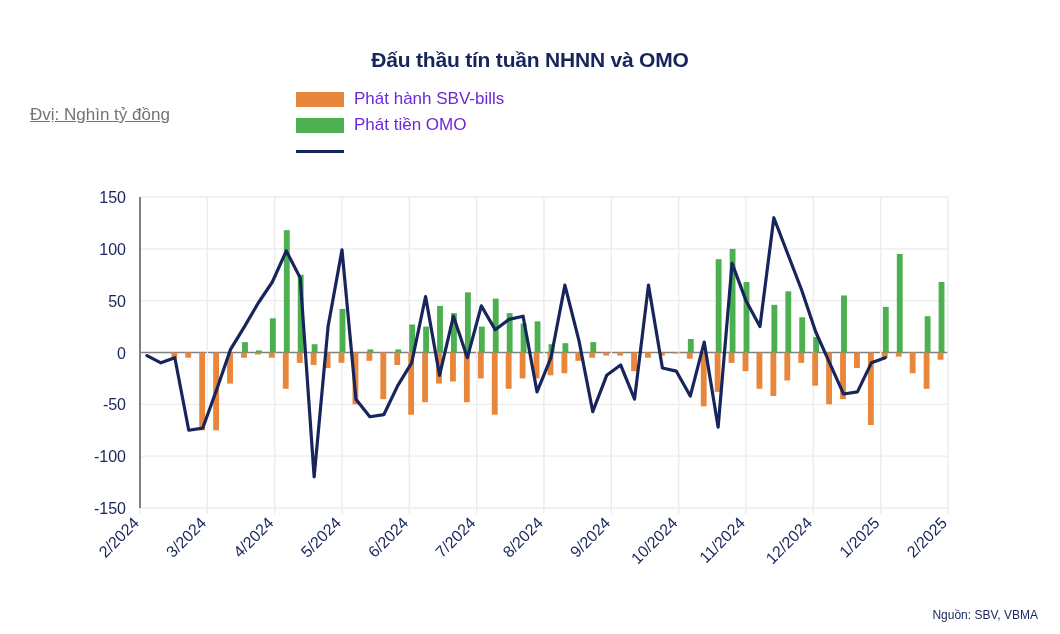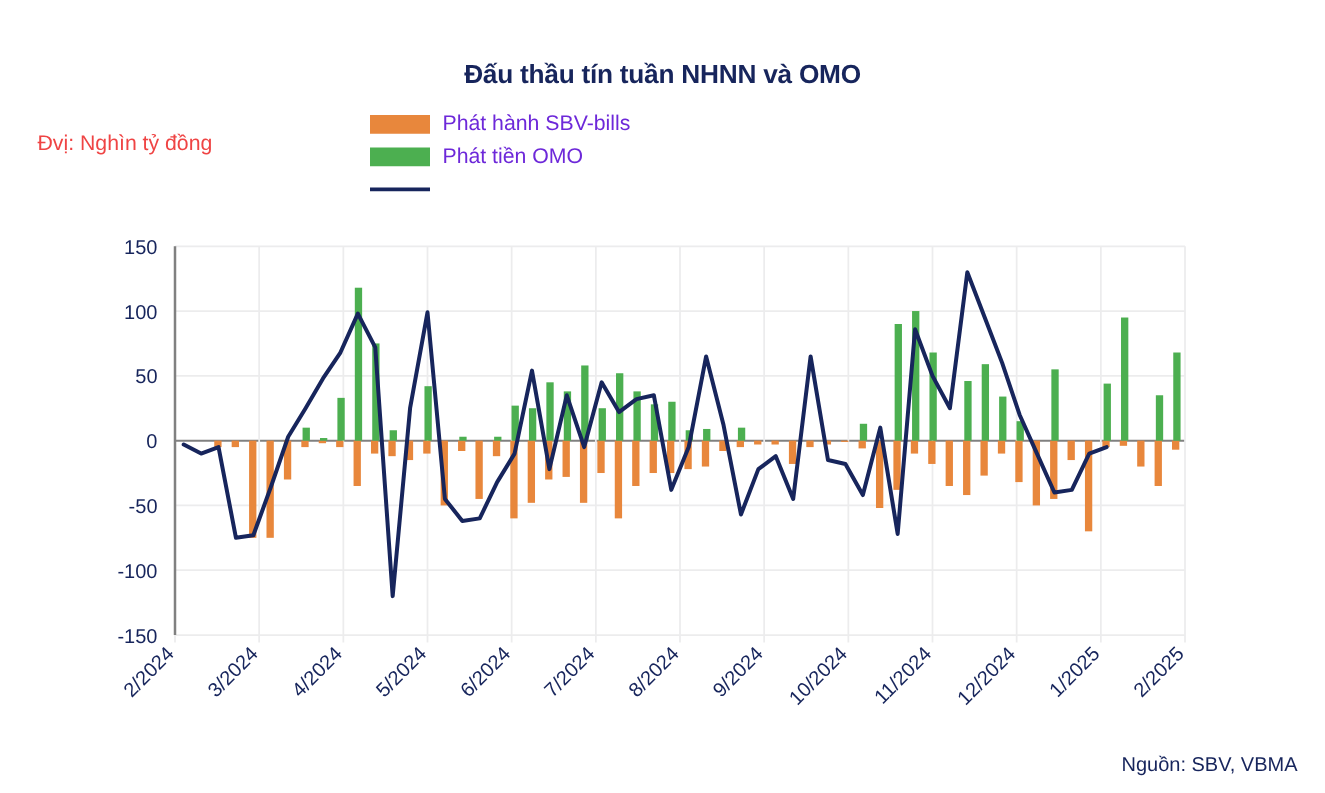--- a/index.html
+++ b/index.html
@@ -19,22 +19,23 @@
     position: absolute;
     left: 0; top: 0;
     width: 1060px;
     height: 634px;
   }
   .unit-label {
     position: absolute;
     left: 30px;
     top: 105px;
     font-size: 17px;
-    color: #ef4444;
+    color: #737373;
     white-space: nowrap;
+    text-decoration: underline;
   }
   .chart-title {
     position: absolute;
     left: 0;
     top: 48px;
     width: 1060px;
     text-align: center;
     font-size: 21px;
     font-weight: bold;
     color: #17255c;
@@ -74,21 +75,21 @@
   }
   .legend-label {
     font-size: 17px;
     color: #6d28d9;
     white-space: nowrap;
   }
   .source-note {
     position: absolute;
     right: 22px;
     bottom: 12px;
-    font-size: 16px;
+    font-size: 12px;
     color: #17255c;
     white-space: nowrap;
   }
   svg { display: block; }
   .tick-text {
     font-family: "Liberation Sans", sans-serif;
     font-size: 16px;
     fill: #17255c;
   }
 </style>

